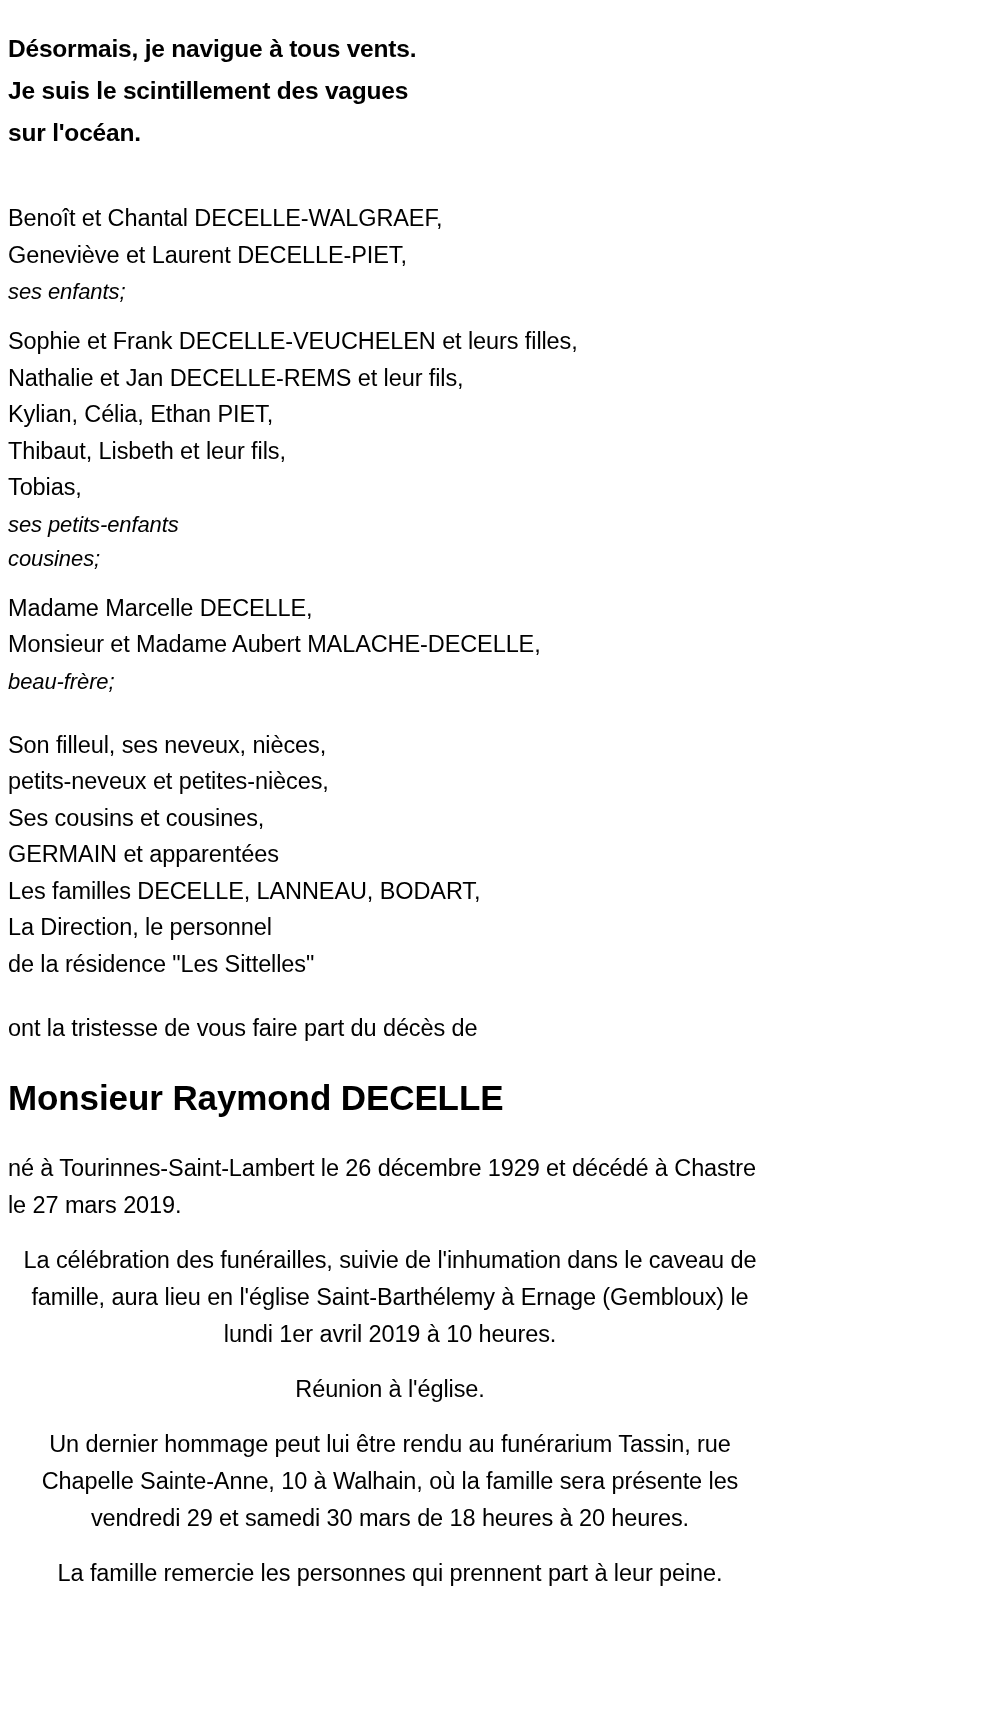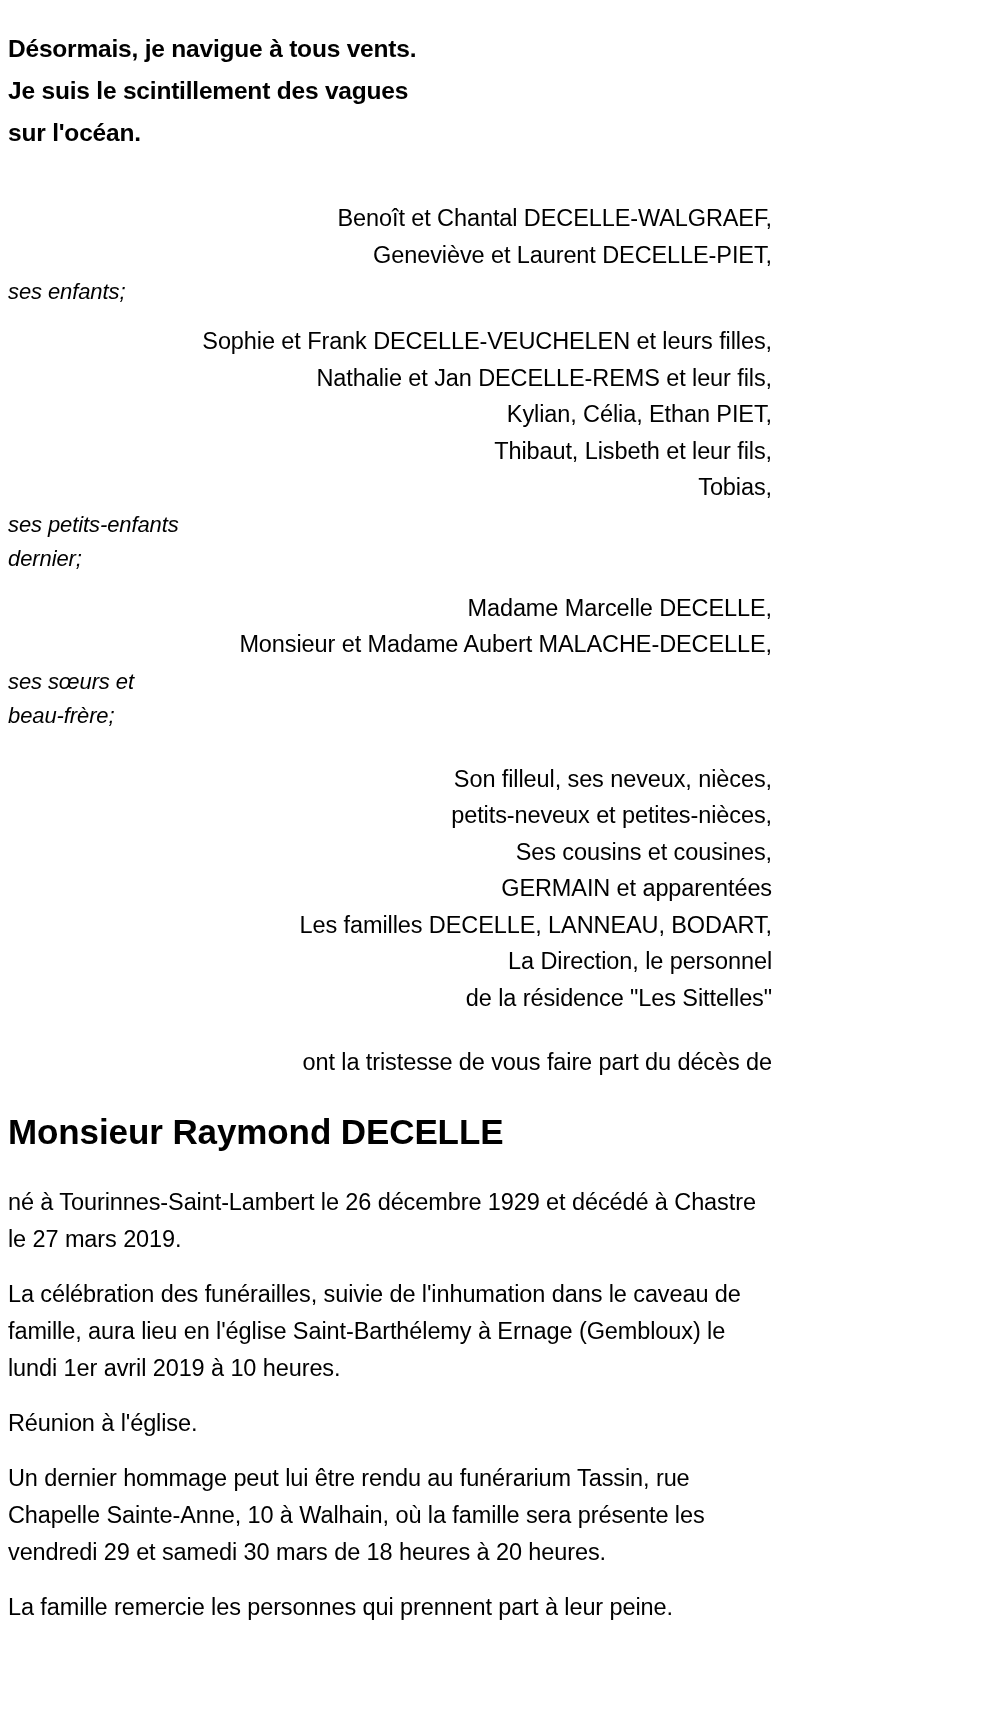--- a/index.html
+++ b/index.html
@@ -48,59 +48,57 @@
   }
   .names {
     margin: 0;
   }
   .name-line {
     font-size: 23.5px;
     font-weight: normal;
     line-height: 36.5px;
     letter-spacing: -0.1px;
     white-space: pre;
-    text-align: right;
   }
   .relation {
     font-style: italic;
     font-size: 22px;
     line-height: 34px;
     letter-spacing: -0.1px;
     padding-top: 2px;
   }
   .relation span { display: block; white-space: pre; }
 
   
   .intro {
     font-size: 23.5px;
     line-height: 36px;
     letter-spacing: -0.1px;
     white-space: pre;
-    text-align: right;
   }
 
   
   .headline {
     font-size: 35px;
     font-weight: bold;
     line-height: 48px;
     letter-spacing: -0.1px;
     white-space: pre;
     margin: 0;
   }
 
   
   .para {
     font-size: 23.5px;
     line-height: 37px;
     letter-spacing: -0.1px;
     margin: 0;
     max-width: 900px;
   }
-  .para + .para { margin-top: 18px; }
+  .para + .para { margin-top: 18px; text-align: center; }
 </style>
 </head>
 <body>
 
 <div class="page">
 
   <div class="epigraph">
     <div class="epigraph-line">Désormais, je navigue à tous vents.</div>
     <div class="epigraph-line">Je suis le scintillement des vagues</div>
     <div class="epigraph-line">sur l'océan.</div>
@@ -123,33 +121,32 @@
   <div class="group">
     <div class="names">
       <div class="name-line">Sophie et Frank DECELLE-VEUCHELEN et leurs filles,</div>
       <div class="name-line">Nathalie et Jan DECELLE-REMS et leur fils,</div>
       <div class="name-line">Kylian, Célia, Ethan PIET,</div>
       <div class="name-line">Thibaut, Lisbeth et leur fils,</div>
       <div class="name-line">Tobias,</div>
     </div>
     <div class="relation">
       <span>ses petits-enfants</span>
-      <span>dernier;</span>
+      <span>cousines;</span>
     </div>
   </div>
 
   <div class="gap-sm"></div>
 
   <div class="group">
     <div class="names">
       <div class="name-line">Madame Marcelle DECELLE,</div>
       <div class="name-line">Monsieur et Madame Aubert MALACHE-DECELLE,</div>
     </div>
     <div class="relation">
-      <span>ses sœurs et</span>
       <span>beau-frère;</span>
     </div>
   </div>
 
   <div class="gap-md"></div>
 
   <div class="group">
     <div class="names">
       <div class="name-line">Son filleul, ses neveux, nièces,</div>
       <div class="name-line">petits-neveux et petites-nièces,</div>

